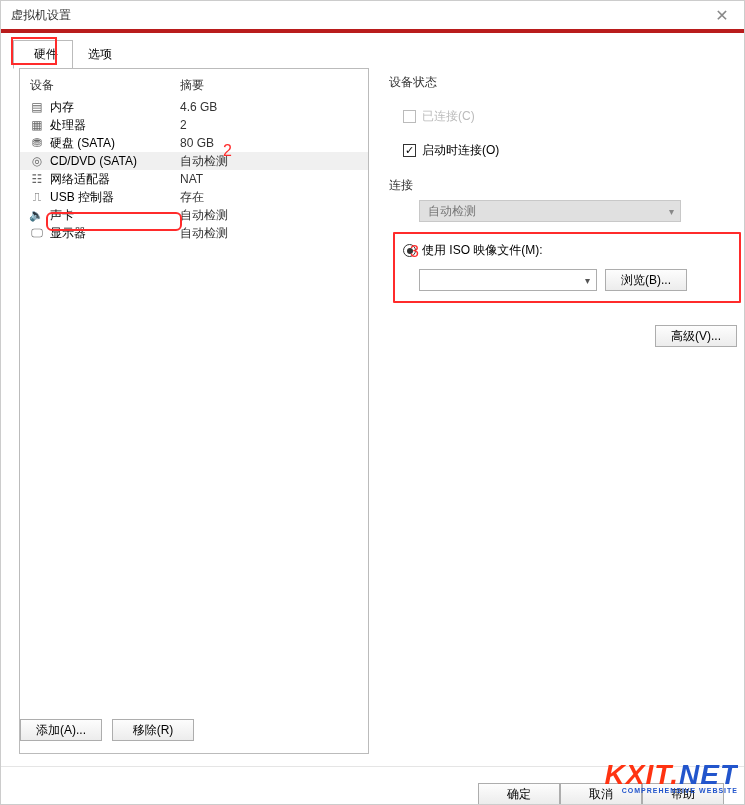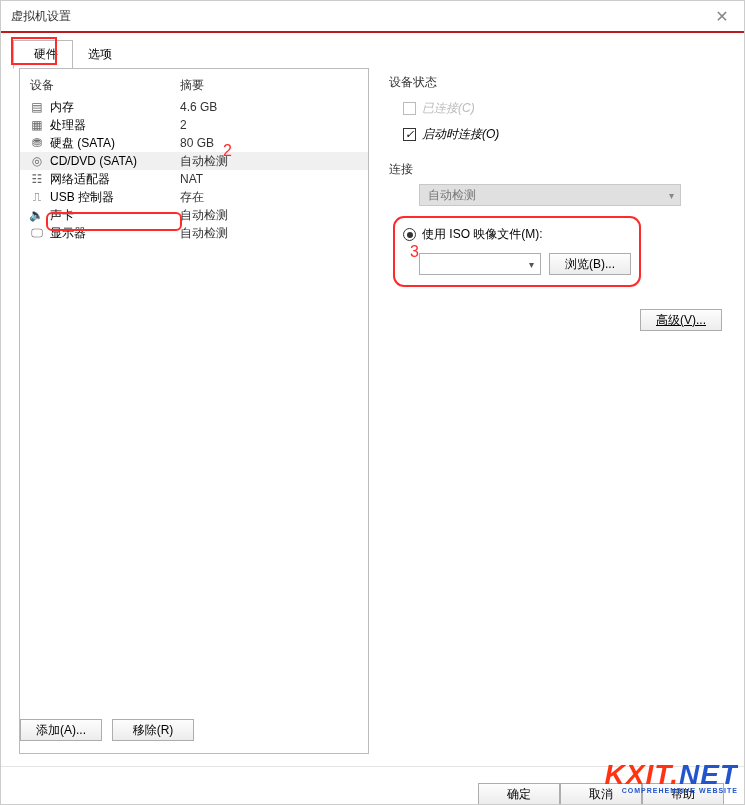--- a/index.html
+++ b/index.html
@@ -12,21 +12,21 @@
     height: 805px;
     position: relative;
     overflow: hidden;
     border: 1px solid #ccc;
   }
   .titlebar {
     height: 32px;
     display: flex;
     align-items: center;
     padding: 0 10px;
-    border-bottom: 2px solid #b91c1c;
+    border-bottom: 4px solid #b91c1c;
   }
   .titlebar .title { color: #333; }
   .titlebar .spacer { flex: 1; }
   .titlebar .close {
     width: 24px; height: 24px;
     display: flex; align-items: center; justify-content: center;
     color: #888; font-size: 16px;
   }
   .tabs {
     display: flex;
@@ -117,23 +117,22 @@
   .right-panel {
     flex: 1;
     padding: 6px 4px 0 4px;
     position: relative;
   }
   .group-title { color: #333; margin-bottom: 6px; }
   .group { margin-bottom: 18px; padding-left: 4px; }
   .chk-row, .rad-row {
     display: flex; align-items: center;
     gap: 6px;
-    margin: 8px 0 4px 14px;
+    margin: 16px 0 4px 14px;
     height: 18px;
-    font-style: italic;
   }
   .chkbox, .radio {
     width: 13px; height: 13px;
     border: 1px solid #333;
     display: inline-flex; align-items: center; justify-content: center;
     background: #fff;
     font-size: 11px;
   }
   .radio { border-radius: 50%; }
   .radio .dot { width: 6px; height: 6px; border-radius: 50%; background: #333; }
@@ -146,41 +145,40 @@
     display: flex; align-items: center;
     padding: 0 8px;
     margin-left: 30px;
     width: 262px;
     color: #777;
     position: relative;
   }
   .combo .chev { position: absolute; right: 6px; color: #888; font-size: 10px;}
   .iso-group {
     border: 2px solid #ff2b2b;
-    border-radius: 11px;
+    border-radius: 1px;
     padding: 8px 8px 10px 8px;
     margin-left: 4px;
-    width: 248px;
+    width: 348px;
   }
   .iso-row1 { display: flex; align-items: center; gap: 6px; margin-bottom: 10px; }
   .iso-row2 { display: flex; align-items: center; gap: 8px; margin-left: 16px; }
   .iso-input {
     width: 178px; height: 22px;
     border: 1px solid #adadad;
     background: #fff;
     display: inline-flex; align-items: center;
     padding: 0 6px;
     position: relative;
   }
   .iso-input .chev { position: absolute; right: 6px; color: #555; font-size: 10px; }
   .advanced-row {
     display: flex; justify-content: flex-end;
     margin-top: 22px;
     padding-right: 4px;
-    text-decoration: underline;
   }
   .dlg-footer {
     display: flex;
     justify-content: flex-end;
     padding: 16px 20px;
     border-top: 1px solid #e5e5e5;
   }
   .watermark {
     position: absolute;
     right: 6px; bottom: 10px;

